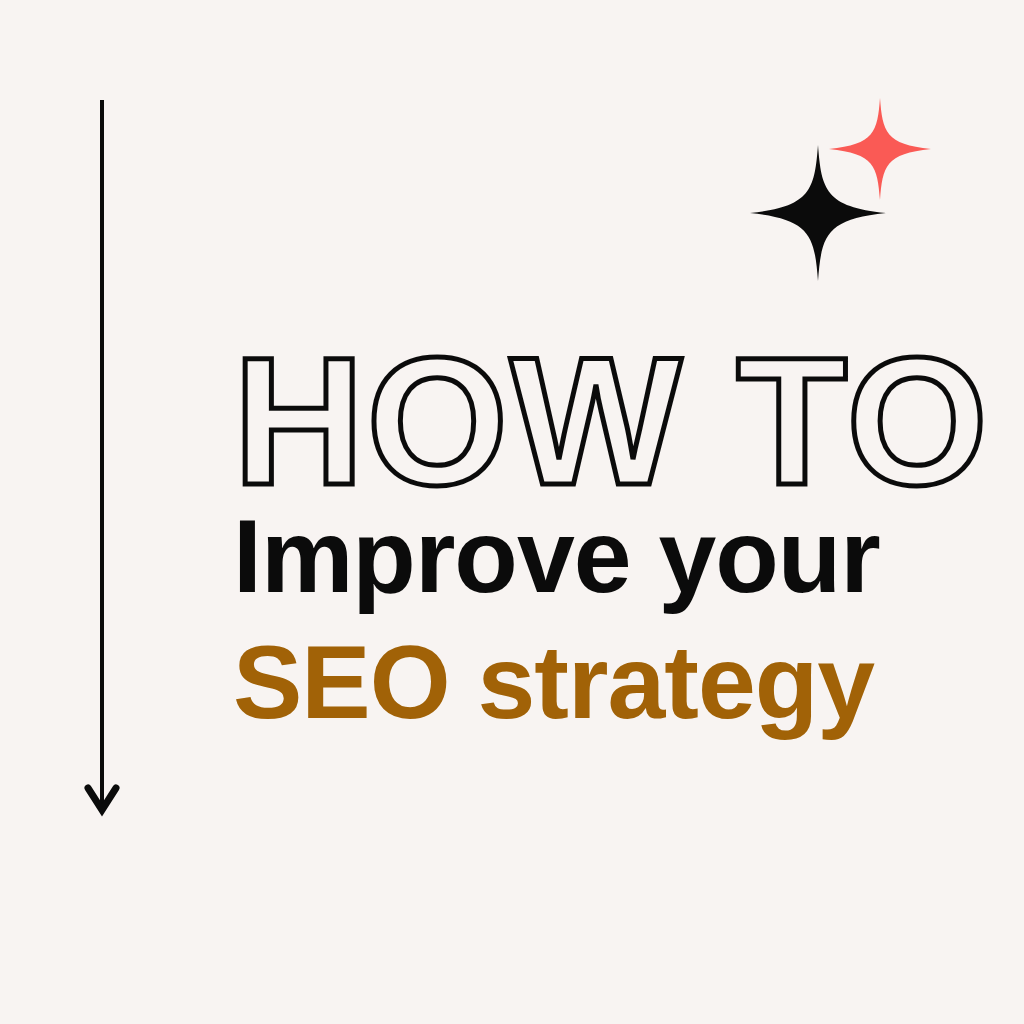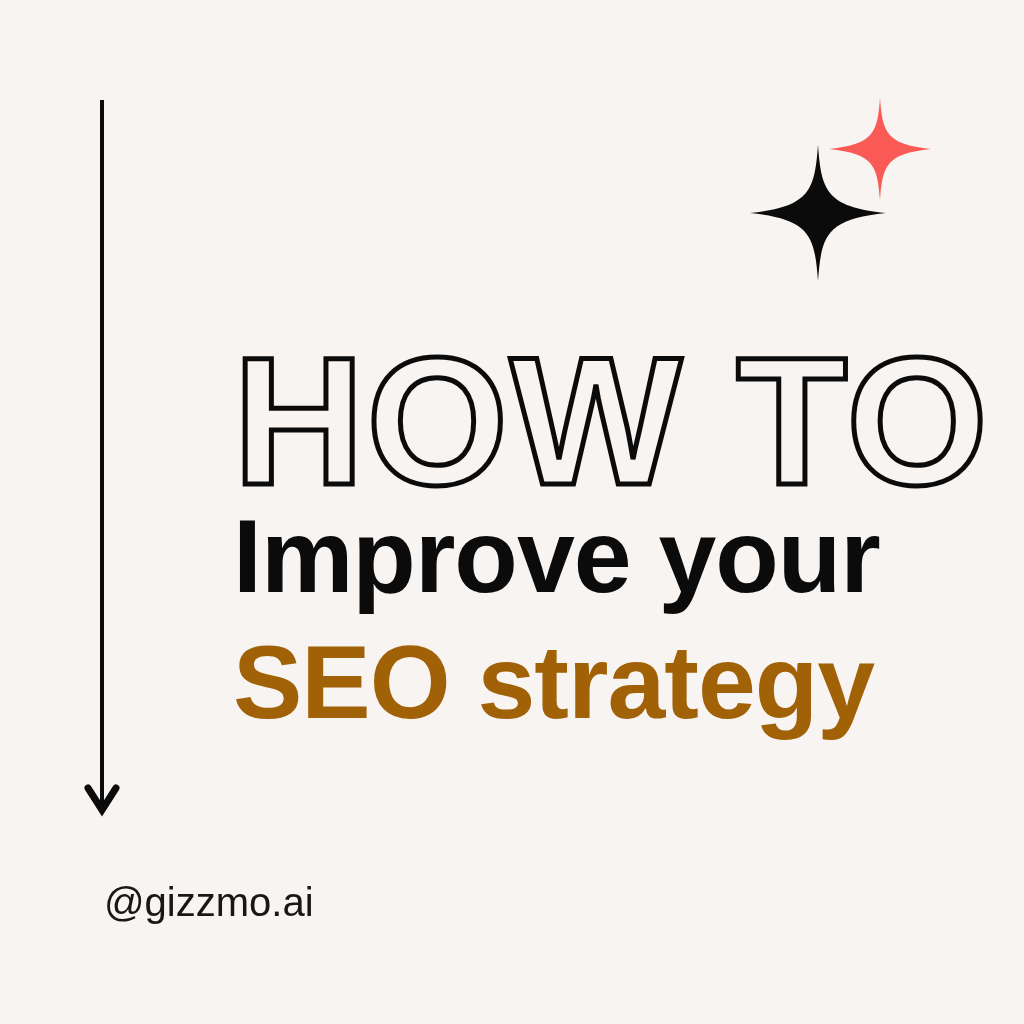--- a/index.html
+++ b/index.html
@@ -148,15 +148,14 @@
                C 44.5 45.5, 47.5 33, 50 0 Z" fill="#0b0b0b"></path>
     </svg>
   </div>
 
   <div id="headline">
     <div class="line" id="line-how-to">HOW TO</div>
     <div class="line" id="line-improve">Improve your</div>
     <div class="line" id="line-seo">SEO strategy</div>
   </div>
 
-  <div id="handle">@gizzmo.ai</div>
 
 </div>
 
 </body></html>

